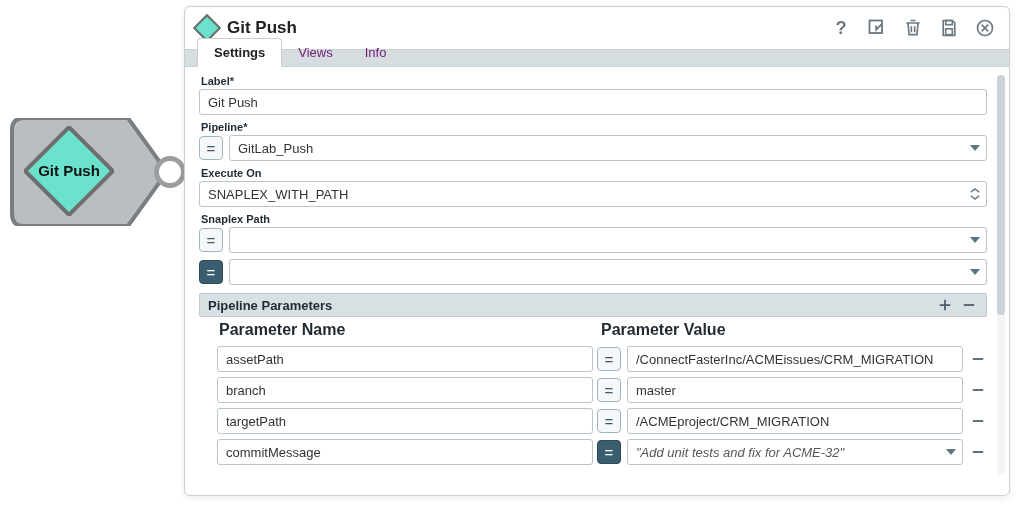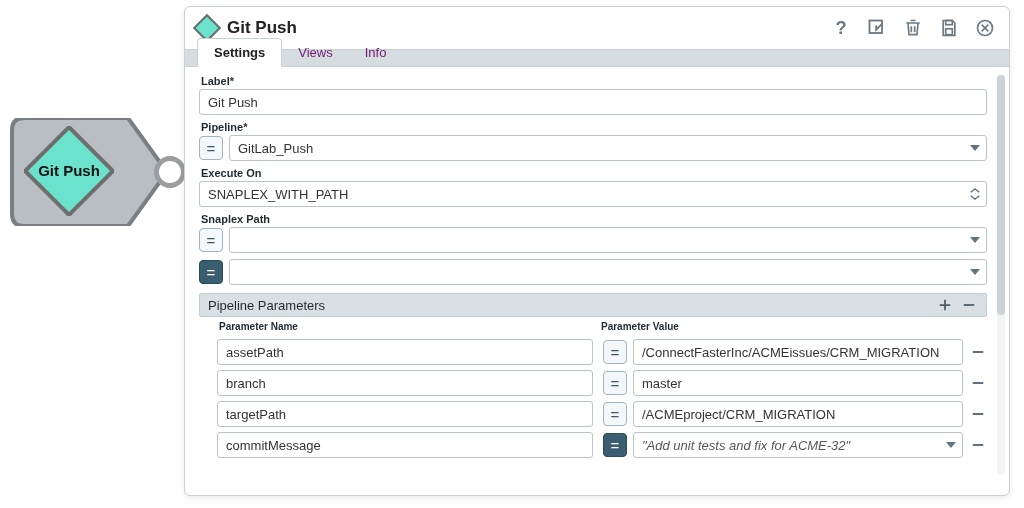--- a/index.html
+++ b/index.html
@@ -199,50 +199,50 @@
     display: flex;
     align-items: center;
     background: #d9e0e4;
     border: 1px solid #c1ccd2;
     border-radius: 2px;
     height: 24px;
     margin: 8px 4px 0 4px;
     padding: 0 8px;
   }
   .section-title {
-    font-weight: 400;
+    font-weight: 700;
     font-size: 13px;
     color: #1f2a32;
   }
   .section-header-spacer { flex: 1; }
   .section-btn {
     width: 18px; height: 18px;
     display: flex; align-items: center; justify-content: center;
     color: #4b5d68; cursor: pointer; margin-left: 6px;
   }
 
   .param-grid {
     margin: 2px 4px 0 4px;
   }
   .param-headers {
     display: flex;
   }
   .param-headers .ph {
-    font-size: 10px;
+    font-size: 16px;
     font-weight: 700;
     color: #1f2a32;
     padding: 2px 2px;
   }
   .ph-name { flex: 0 0 376px; margin-left: 18px; }
   .ph-value { flex: 1; margin-left: 6px; }
 
   .param-row {
     display: flex;
     align-items: center;
-    gap: 10px;
+    gap: 4px;
     margin-top: 5px;
   }
   .param-name {
     flex: 0 0 376px;
     margin-left: 18px;
   }
   .param-name .input { width: 100%; }
   .param-value-wrap { display: flex; flex: 1; gap: 6px; align-items: center; }
   .row-remove {
     width: 18px; height: 18px; flex: 0 0 18px;

